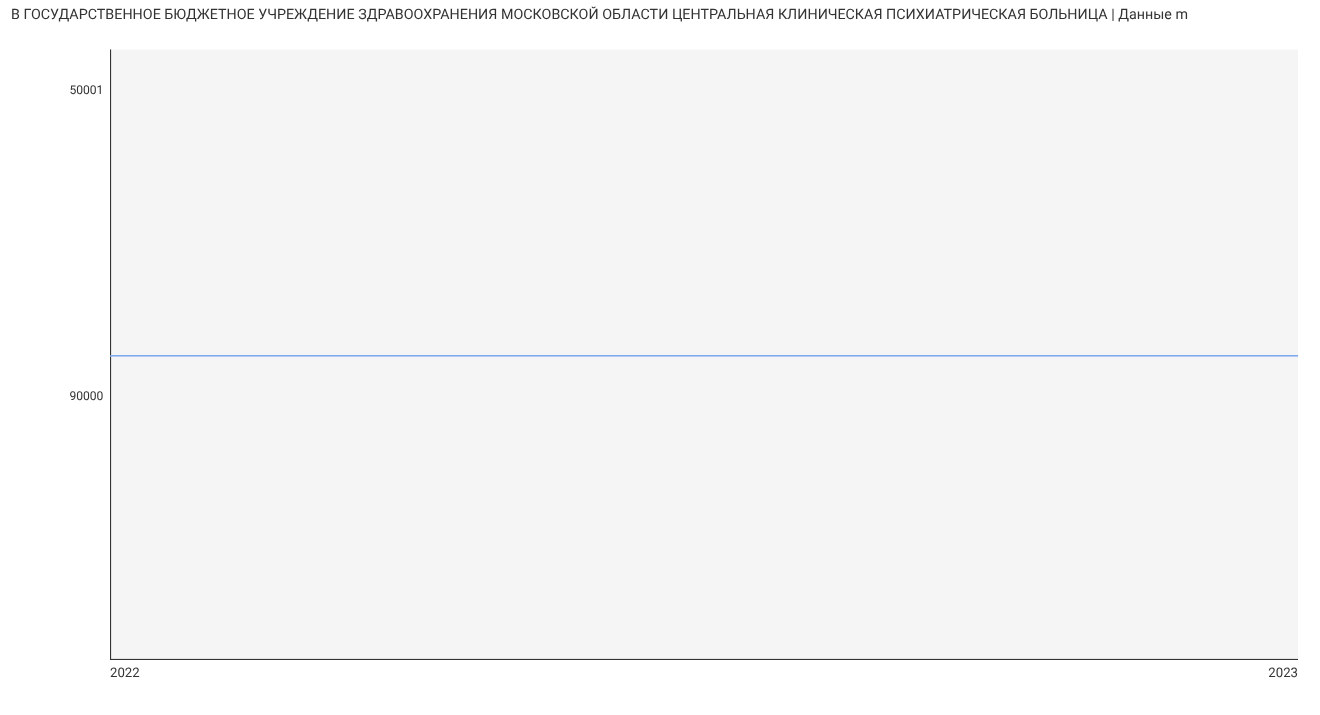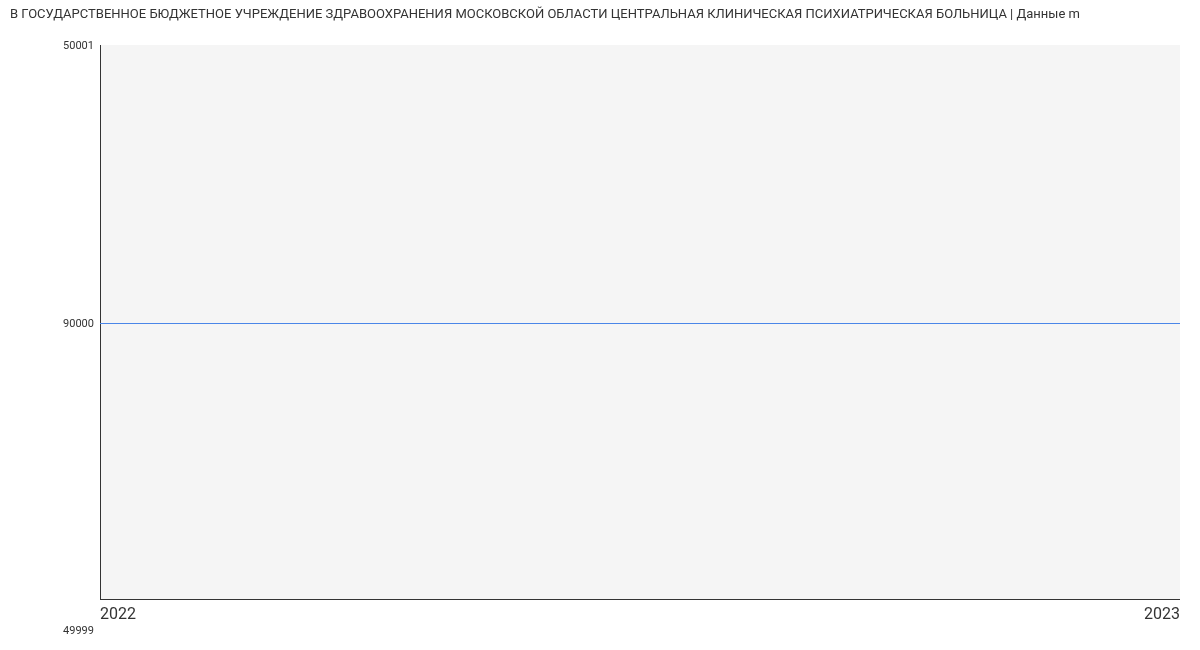--- a/index.html
+++ b/index.html
@@ -41,24 +41,25 @@
       border-left: 1px solid #333;
       border-bottom: 1px solid #333;
     }
     .y-tick {
       position: absolute;
       font-size: 11px;
       color: #333;
       text-align: right;
       right: 1106px;
       transform: translateY(-50%);
+      margin-top: 37px;
     }
     .x-tick {
       position: absolute;
-      font-size: 16px;
+      font-size: 12px;
       color: #333;
       transform: translateX(-50%);
       top: 604px;
     }
     .data-line {
       position: absolute;
       left: 100px;
       width: 1080px;
       height: 0;
       border-top: 1.5px solid #4a86e8;

